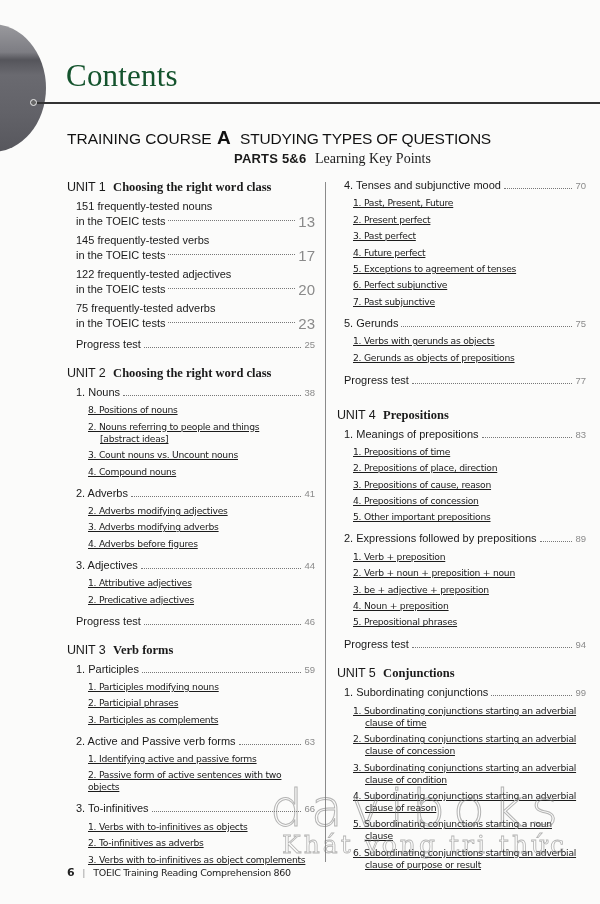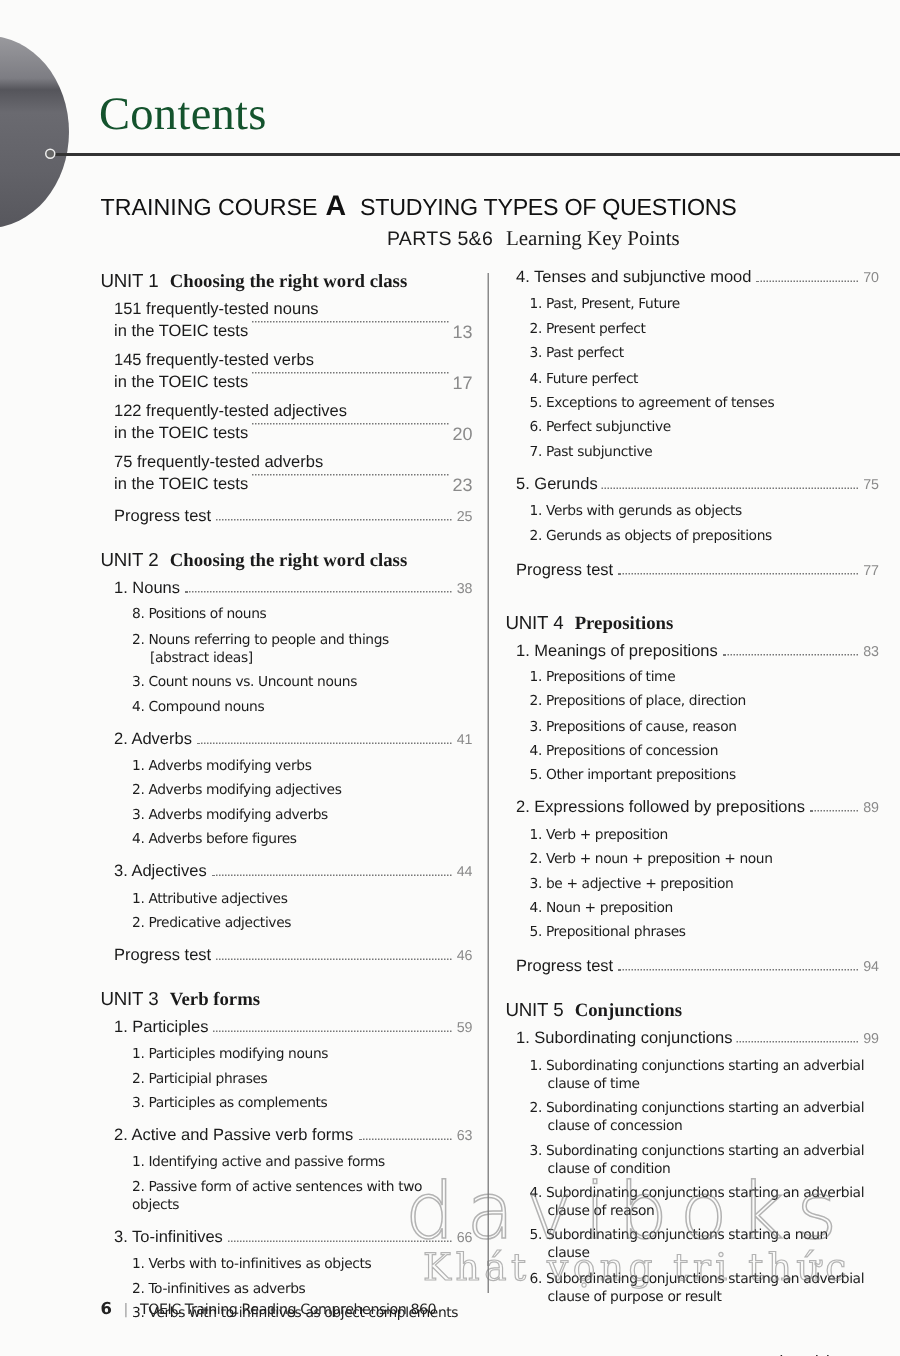--- a/index.html
+++ b/index.html
@@ -29,21 +29,21 @@
     border: 1px solid #eee; border-radius: 50%; background: #666;
   }
   .course-line {
     position: absolute; left: 67px; top: 127px; font-size: 15.5px; color: #111; white-space: nowrap;
   }
   .course-line .letter { font-weight: bold; font-size: 19px; margin: 0 5px 0 1px; }
   .course-line .heading { letter-spacing: -0.2px; }
   .parts-line {
     position: absolute; left: 234px; top: 151px; font-size: 13px; white-space: nowrap;
   }
-  .parts-line .parts { font-weight: normal; letter-spacing: 0.2px; margin-left: 24px; }
+  .parts-line .parts { font-weight: bold; letter-spacing: 0.2px; }
   .parts-line .lkp { font-family: "Liberation Serif", serif; font-size: 14px; margin-left: 5px; }
 
   .divider {
     position: absolute; left: 325px; top: 182px; width: 1.2px; height: 680px; background: #8a8a8a;
   }
   .col { position: absolute; }
   .col-left { left: 67px; top: 180px; width: 248px; }
   .col-right { left: 344px; top: 178px; width: 242px; }
 
   .unit-head { font-size: 12.5px; margin: 0 0 4px 0; white-space: nowrap; }
@@ -52,26 +52,26 @@
 
   .entry { display: flex; align-items: baseline; font-size: 11px; line-height: 15px; padding-left: 9px; margin-top: 4px; }
   .entry.top { padding-left: 9px; }
   .entry.progress { padding-left: 9px; margin-top: 6px; }
   .entry .label { white-space: nowrap; }
   .entry .dots { flex: 1; border-bottom: 1px dotted #777; margin: 0 3px 3px 3px; min-width: 10px; }
   .entry .page { color: #8a8a8a; font-size: 9.5px; }
 
   .multi { font-size: 11px; line-height: 15px; padding-left: 9px; margin-top: 4px; }
   .multi .line1 { white-space: nowrap; }
-  .multi .line2 { display: flex; align-items: flex-start; }
+  .multi .line2 { display: flex; align-items: center; }
   .multi .line2 .label { white-space: nowrap; }
   .multi .line2 .dots { flex: 1; border-bottom: 1px dotted #777; margin: 0 3px 3px 3px; }
-  .multi .line2 .page { color: #8a8a8a; font-size: 12px; }
-
-  .sub { font-family: "DejaVu Sans", sans-serif; font-size: 9.2px; line-height: 12px; padding-left: 21px; margin-top: 4.4px; letter-spacing: -0.25px; color: #1c1c1c; }
+  .multi .line2 .page { color: #8a8a8a; font-size: 15px; }
+
+  .sub { font-family: "DejaVu Sans", sans-serif; font-size: 9.2px; line-height: 12px; padding-left: 21px; margin-top: 4.4px; letter-spacing: -0.25px; color: #1c1c1c; text-decoration: underline; }
   .sub .cont { display: block; padding-left: 12px; }
 
   .unit-block { margin-bottom: 14px; }
 
   .footer {
     position: absolute; left: 67px; top: 866px; font-size: 9.5px; color: #222; white-space: nowrap;
     font-family: "DejaVu Sans", sans-serif; letter-spacing: -0.3px;
   }
   .footer .pgnum { font-weight: bold; font-size: 11px; margin-right: 8px; }
   .footer .sep { color: #999; margin-right: 8px; }
@@ -174,21 +174,20 @@
     <div class="sub">8. Positions of nouns</div>
     <div class="sub"><span>2. Nouns referring to people and things</span><span class="cont">[abstract ideas]</span></div>
     <div class="sub">3. Count nouns vs. Uncount nouns</div>
     <div class="sub">4. Compound nouns</div>
 
     <div class="entry top" style="margin-top:8px">
       <span class="label">2. Adverbs</span>
         <span class="dots"></span>
         <span class="page">41</span>
     </div>
-    <div class="sub">1. Adverbs modifying verbs</div>
     <div class="sub">2. Adverbs modifying adjectives</div>
     <div class="sub">3. Adverbs modifying adverbs</div>
     <div class="sub">4. Adverbs before figures</div>
 
     <div class="entry top" style="margin-top:8px">
       <span class="label">3. Adjectives</span>
         <span class="dots"></span>
         <span class="page">44</span>
     </div>
     <div class="sub">1. Attributive adjectives</div>

